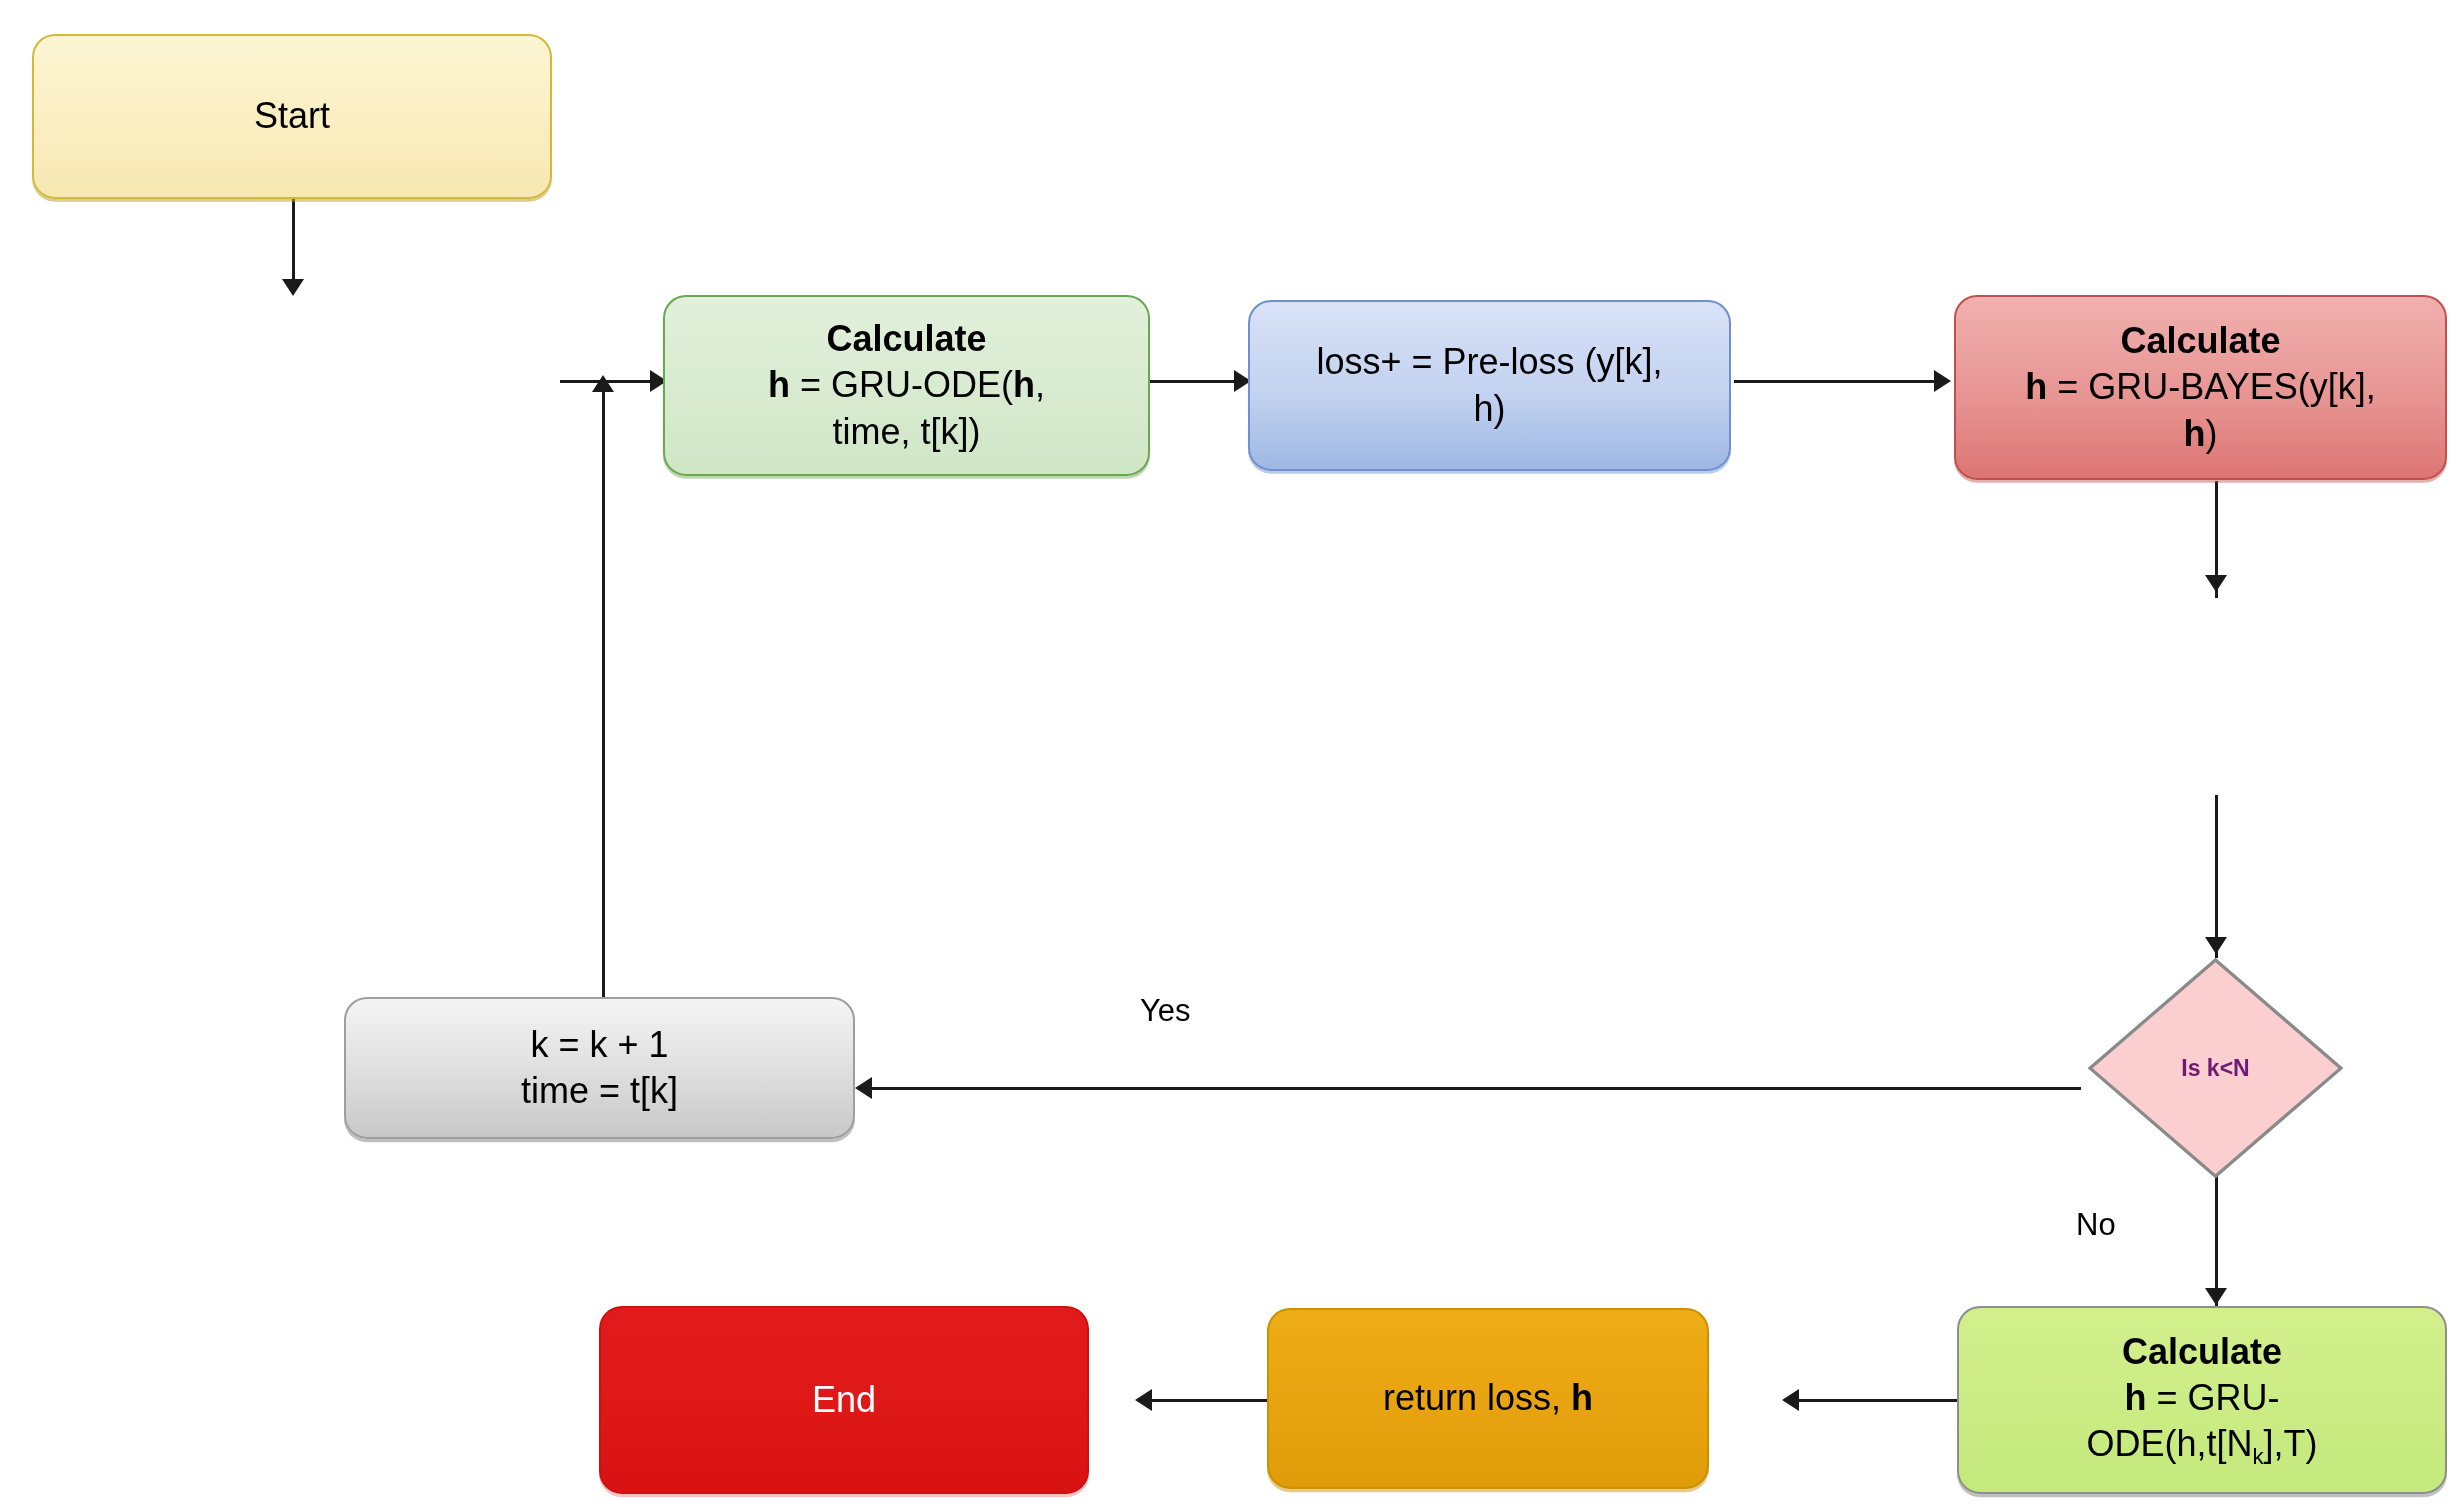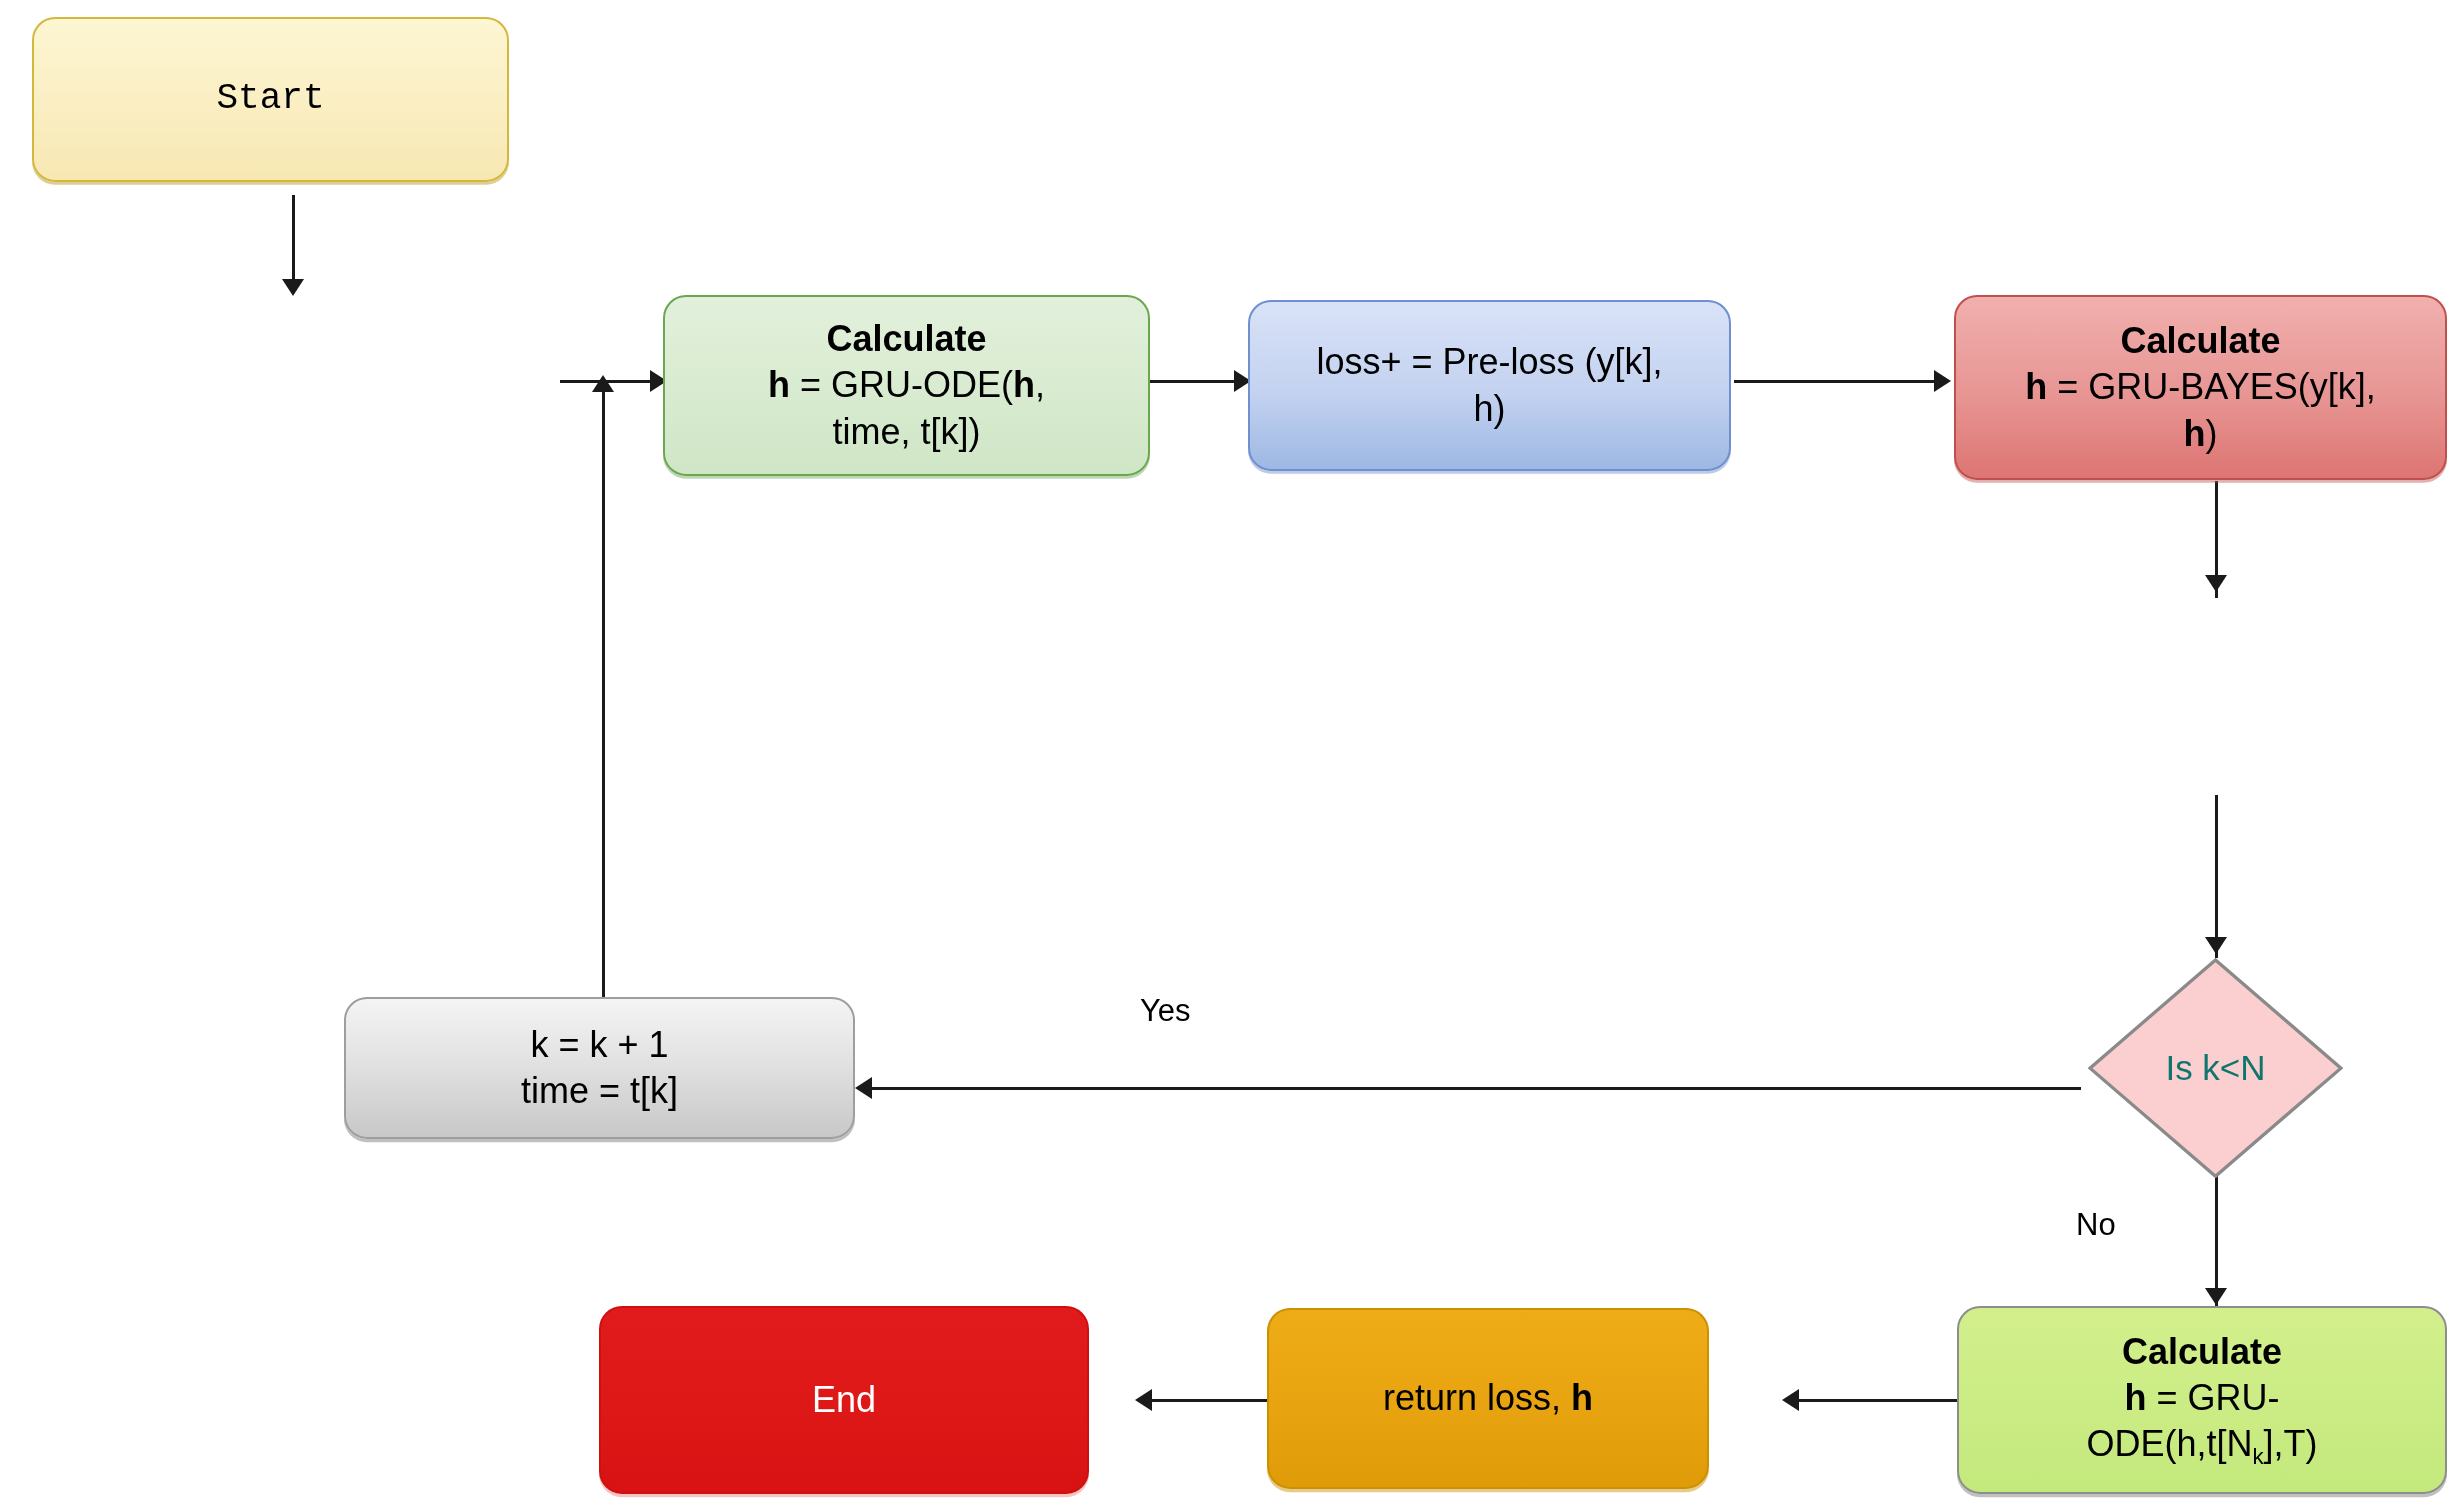--- a/index.html
+++ b/index.html
@@ -96,22 +96,23 @@
   .diamond-shape {
     position: absolute;
     inset: 0;
   }
   .diamond-label {
     position: absolute;
     inset: 0;
     display: flex;
     align-items: center;
     justify-content: center;
-    font-size: 35px;
-    color: #0f766e;
+    font-size: 23px;
+    color: #701a75;
+    font-weight: bold;
   }
 
   
   .edge {
     position: absolute;
     background: #1a1a1a;
   }
   .edge.h { height: 3.3px; }
   .edge.v { width: 3.3px; }
   .arrow {
@@ -181,21 +182,21 @@
   <div class="edge v" style="left:2215px; top:1174px; height:133px;"></div>
   <div class="arrow down" style="left:2205px; top:1288px;"></div>
   <div class="edge-label" style="left:2076px; top:1207px;text-align:right;">No</div>
 
   <div class="edge h" style="left:1794px; top:1399px; width:363px;"></div>
   <div class="arrow left" style="left:1782px; top:1389px;"></div>
 
   <div class="edge h" style="left:1147px; top:1399px; width:120px;"></div>
   <div class="arrow left" style="left:1135px; top:1389px;"></div>
 
-  <div class="node n-start" style="left:32px; top:17px; width:477px; height:165px;font-family:Liberation Mono, monospace;">
+  <div class="node n-start" style="left:32px; top:34px; width:520px; height:165px;">
     <span class="txt">Start</span>
   </div>
 
 
   <div class="node n-gruode" style="left:663px; top:295px; width:487px; height:181px;">
     <span class="txt">
       <b>Calculate</b><br>
       <b>h</b><span> = GRU-ODE(</span><b>h</b><span>,</span><br>
       <span>time, t[k])</span>
     </span>

